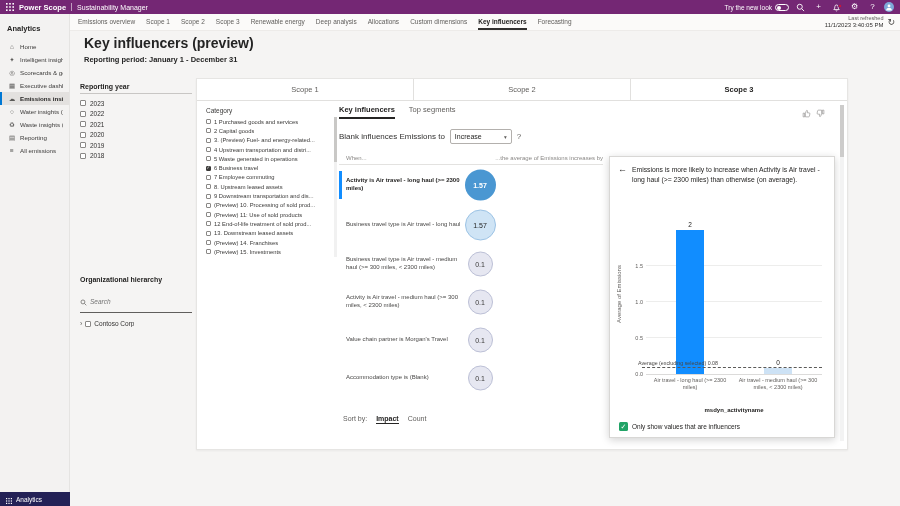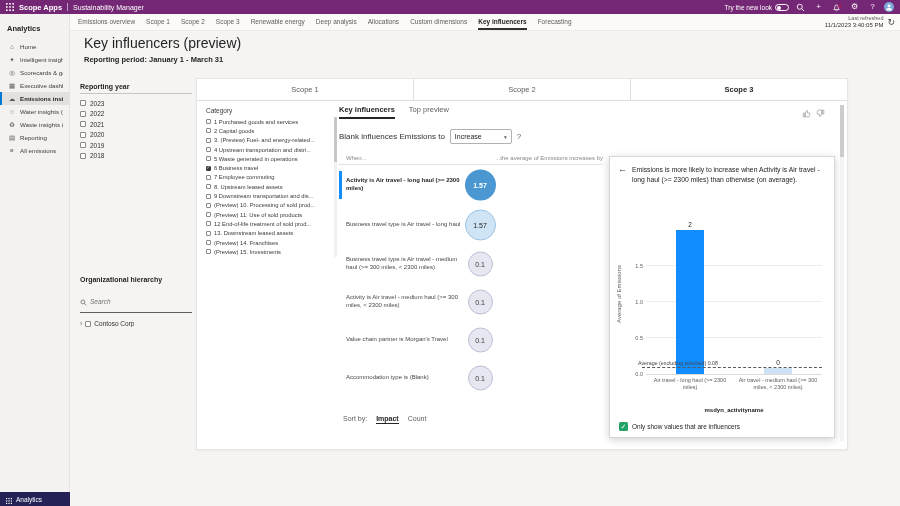--- a/index.html
+++ b/index.html
@@ -32,21 +32,21 @@
   .sidebar{position:absolute;left:0;top:14px;width:70px;height:478px;background:#f3f2f1;border-right:1px solid #e5e4e2}
   .sb-header{font-size:7.5px;font-weight:bold;padding:10px 7px 7px}
   .sb-item{height:13px;display:flex;align-items:center;gap:4px;padding:0 6px;cursor:pointer;border-left:2px solid transparent}
   .sb-item.sel{background:#e3e1df;border-left-color:#0078d4}
   .sb-ico{font-size:6.5px;color:#5b5a58;width:8px;text-align:center;flex:none}
   .sb-lab{font-size:6.2px;color:#3b3a39;white-space:nowrap;overflow:hidden}
   .sb-item.sel .sb-lab{font-weight:bold;color:#252423}
   .sb-bottom{position:absolute;left:0;top:492px;width:70px;height:14px;background:#232156;color:#fff;display:flex;align-items:center;gap:4px;padding:0 6px}
   .sb-bottom-lab{font-size:6.5px}
   
-  .page-title{position:absolute;left:84px;top:35px;font-size:14px;font-weight:400;color:#242424}
+  .page-title{position:absolute;left:84px;top:35px;font-size:14px;font-weight:700;color:#242424}
   .page-subtitle{position:absolute;left:84px;top:55px;font-size:7.5px;font-weight:bold;color:#242424}
   
   .filters{position:absolute;left:80px;top:83px;width:112px}
   .f-label{font-size:7px;font-weight:bold;border-bottom:1px solid #c8c6c4;padding-bottom:3px}
   .chk-row{display:flex;align-items:center;gap:4px;height:10.5px;cursor:pointer}
   .cb{width:6px;height:6px;border:1px solid #8a8886;border-radius:1px;background:#fff;flex:none;display:flex;align-items:center;justify-content:center}
   .cb.checked{background:#3b3a39;border-color:#3b3a39}
   .cb.checked::after{content:"✓";color:#fff;font-size:4.5px;line-height:1}
   .chk-lab{font-size:6.5px;color:#323130;white-space:nowrap;overflow:hidden}
   .years{margin-top:4px}
@@ -131,21 +131,21 @@
           <rect x="6.4" y="0" width="1.6" height="1.6"></rect>
           <rect x="0" y="3.2" width="1.6" height="1.6"></rect>
           <rect x="3.2" y="3.2" width="1.6" height="1.6"></rect>
           <rect x="6.4" y="3.2" width="1.6" height="1.6"></rect>
           <rect x="0" y="6.4" width="1.6" height="1.6"></rect>
           <rect x="3.2" y="6.4" width="1.6" height="1.6"></rect>
           <rect x="6.4" y="6.4" width="1.6" height="1.6"></rect>
         </g>
       </svg>
   </span>
-  <span class="tb-app">Scope Apps</span>
+  <span class="tb-app">Power Scope</span>
   <span class="tb-div"></span>
   <span class="tb-sub">Sustainability Manager</span>
   <span class="tb-spacer"></span>
   <span class="tb-new">
     <span>Try the new look</span>
     <span class="toggle">
         <span class="knob"></span>
       </span>
   </span>
   <span class="tb-ic">
@@ -248,21 +248,21 @@
           <rect x="0" y="6.4" width="1.6" height="1.6"></rect>
           <rect x="3.2" y="6.4" width="1.6" height="1.6"></rect>
           <rect x="6.4" y="6.4" width="1.6" height="1.6"></rect>
         </g>
       </svg>
   </span>
   <span class="sb-bottom-lab">Analytics</span>
 </div>
 
 <div class="page-title">Key influencers (preview)</div>
-<div class="page-subtitle">Reporting period: January 1 - March 31</div>
+<div class="page-subtitle">Reporting period: January 1 - December 31</div>
 
 <div class="filters">
   <div class="f-label">Reporting year</div>
   <div class="years" id="years">
       <div class="chk-row">
         <span class="cb"></span>
         <span class="chk-lab">2023</span>
       </div>
       <div class="chk-row">
         <span class="cb"></span>
@@ -376,21 +376,21 @@
         </div>
       </div>
   </div>
   <div class="cat-scroll">
       <div class="thumb"></div>
     </div>
 
   <div class="ki">
     <div class="ki-tabs" id="ki-tabs">
         <div class="ki-tab sel">Key influencers</div>
-        <div class="ki-tab">Top preview</div>
+        <div class="ki-tab">Top segments</div>
       </div>
     <div class="ki-q">
       <span>Blank influences Emissions to</span>
       <span class="dropdown">
         <span class="dd-val">Increase</span>
         <span class="chev">▾</span>
       </span>
       <span class="q-help">?</span>
     </div>
     <div class="ki-headers">

